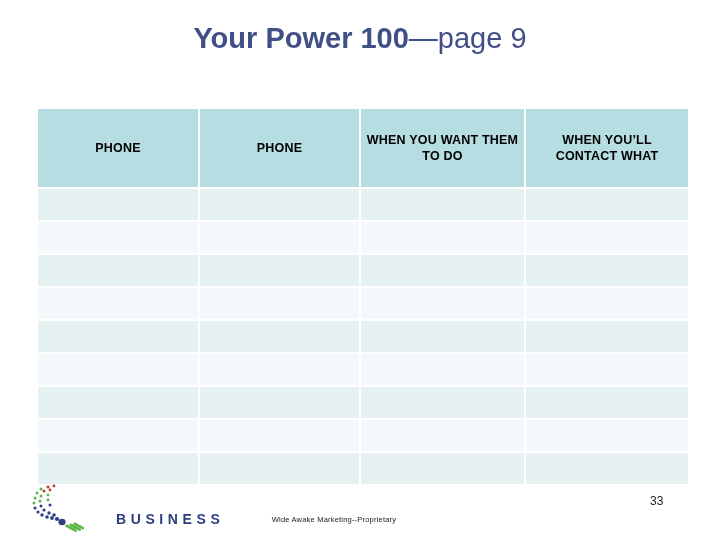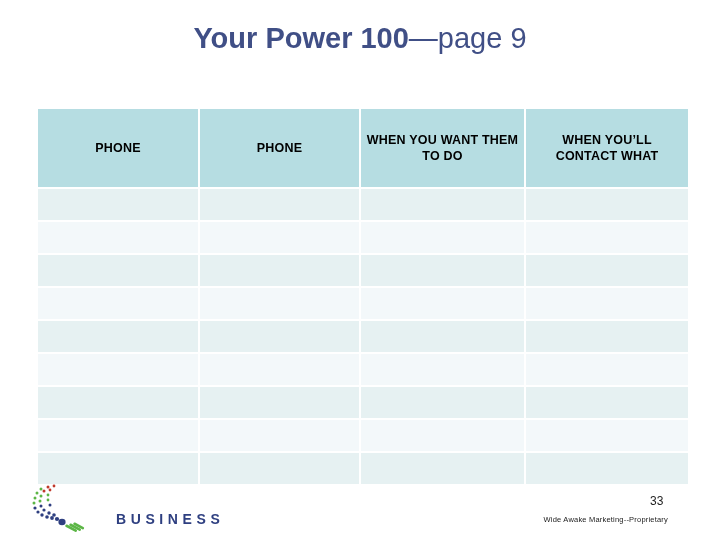--- a/index.html
+++ b/index.html
@@ -107,21 +107,21 @@
     color: #2e3f80;
     white-space: nowrap;
   }
 
   
   .footer-note {
     position: absolute;
     left: 0;
     top: 515px;
     width: 668px;
-    text-align: right;
+    text-align: center;
     font-size: 7.5px;
     color: #1a1a1a;
     letter-spacing: 0.2px;
   }
   .page-number {
     position: absolute;
     left: 650px;
     top: 494px;
     width: 40px;
     text-align: left;

